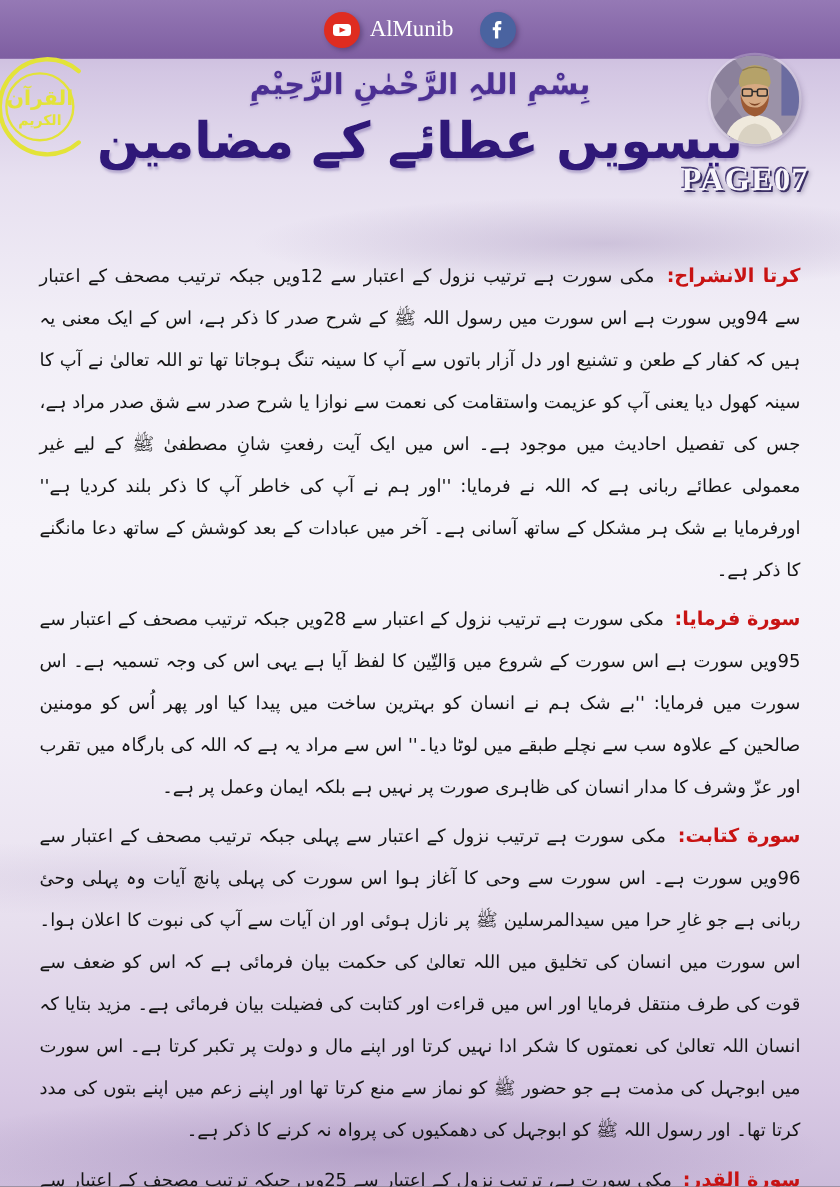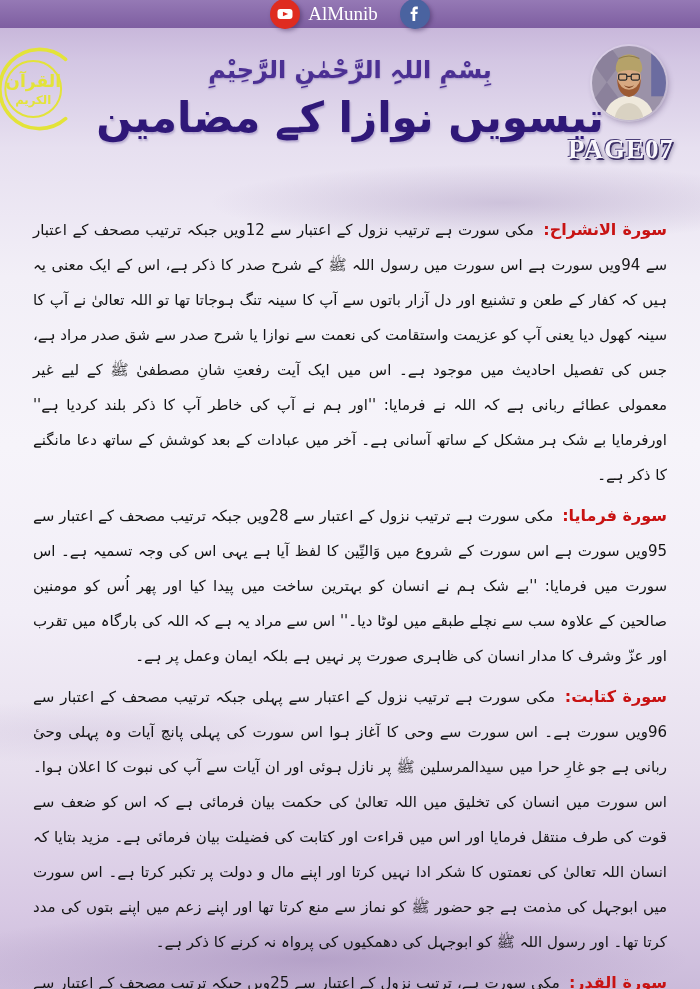--- a/index.html
+++ b/index.html
@@ -4,21 +4,21 @@
 <style>
   html,body{margin:0;padding:0;background:#555;}
   .page{position:relative;width:700px;height:989px;overflow:hidden;margin:0 auto;
     background:
       radial-gradient(ellipse 420px 55px at 72% 20.5%, rgba(118,90,150,.26), transparent 70%),
       radial-gradient(ellipse 520px 70px at 45% 97%, rgba(118,90,150,.30), transparent 72%),
       radial-gradient(ellipse 320px 45px at 12% 74%, rgba(128,100,160,.10), transparent 70%),
       linear-gradient(180deg,#bfaad3 0%,#d3c6e3 6%,#e7e0f0 15%,#f2eff7 28%,#f6f4fa 45%,#f2eef7 62%,#e7dfee 78%,#d8c9e4 92%,#cbbbda 100%);
   }
   
-  .topbar{position:absolute;top:0;left:0;right:0;height:28px;
+  .topbar{position:absolute;top:0;left:0;right:0;height:49px;
     background:linear-gradient(180deg,#9579b5,#7e5ea1);
     display:flex;align-items:center;justify-content:center;gap:22px;}
   .social{display:flex;align-items:center;gap:8px;color:#fff;
     font-family:"Liberation Serif",serif;font-size:19px;cursor:pointer;}
   .icon{width:30px;height:30px;display:block;filter:drop-shadow(2px 2px 2px rgba(55,35,85,.45));}
   
   .logo{position:absolute;top:44px;left:-10px;width:90px;height:90px;}
   .bismillah{position:absolute;top:56px;left:0;right:0;text-align:center;
     font-family:"DejaVu Sans",sans-serif;font-size:24px;font-weight:bold;color:#4b2f93;
     text-shadow:0 1px 2px rgba(80,60,140,.35);}
@@ -62,21 +62,21 @@
 
   <svg class="logo" viewBox="0 0 100 100">
     <path d="M84 17 A44 44 0 1 0 84 83" stroke="#e3e339" stroke-width="4" fill="none" stroke-linecap="round"></path>
     <circle cx="48" cy="50" r="31" fill="none" stroke="#e3e339" stroke-width="2.2"></circle>
     <text x="48" y="48" font-size="19" font-weight="bold" fill="#e3e339" text-anchor="middle" font-family="DejaVu Sans, sans-serif">القرآن</text>
     <text x="48" y="67" font-size="13" font-weight="bold" fill="#e3e339" text-anchor="middle" font-family="DejaVu Sans, sans-serif">الکریم</text>
   </svg>
 
   <div class="bismillah">بِسْمِ اللہِ الرَّحْمٰنِ الرَّحِیْمِ</div>
 
-  <h1 class="title">تیسویں نوازا کے مضامین</h1>
+  <h1 class="title">تیسویں عطائے کے مضامین</h1>
 
   <div class="avatar">
     <svg viewBox="0 0 100 100">
       <rect width="100" height="100" fill="#9b92a8"></rect>
       <path d="M20 -5 L40 22 L20 49 L0 22 Z" fill="#7d7390" opacity="0.55"></path>
       <path d="M20 49 L40 76 L20 103 L0 76 Z" fill="#7d7390" opacity="0.55"></path>
       <rect x="80" y="6" width="20" height="62" fill="#5b5f9e" opacity="0.75"></rect>
       <path d="M16 100 Q19 70 50 67 Q81 70 84 100 Z" fill="#efe9dc"></path>
       <path d="M30 100 Q33 79 50 77 Q67 79 70 100 Z" fill="#d9d2c2"></path>
       <ellipse cx="50" cy="43" rx="16" ry="19" fill="#d7a982"></ellipse>
@@ -87,21 +87,21 @@
       <line x1="47" y1="41" x2="53" y2="41" stroke="#2b2b2b" stroke-width="1.7"></line>
       <path d="M34 44 Q34 66 50 69 Q66 66 66 44 Q62 59 50 59 Q38 59 34 44 Z" fill="#9c5a33"></path>
       <path d="M43 53 Q50 57 57 53 Q50 61 43 53 Z" fill="#7e4423"></path>
     </svg>
   </div>
 
   <div class="page-label">PAGE07</div>
 
   <main class="content">
     <p>
-      <span class="heading">سورة الانشراح:</span>
+      <span class="heading">کرتا الانشراح:</span>
       <span>مکی سورت ہے ترتیب نزول کے اعتبار سے 12ویں جبکہ ترتیب مصحف کے اعتبار سے 94ویں سورت ہے اس سورت میں رسول اللہ ﷺ کے شرح صدر کا ذکر ہے، اس کے ایک معنی یہ ہیں کہ کفار کے طعن و تشنیع اور دل آزار باتوں سے آپ کا سینہ تنگ ہوجاتا تھا تو اللہ تعالیٰ نے آپ کا سینہ کھول دیا یعنی آپ کو عزیمت واستقامت کی نعمت سے نوازا یا شرح صدر سے شق صدر مراد ہے، جس کی تفصیل احادیث میں موجود ہے۔ اس میں ایک آیت رفعتِ شانِ مصطفیٰ ﷺ کے لیے غیر معمولی عطائے ربانی ہے کہ اللہ نے فرمایا: ''اور ہم نے آپ کی خاطر آپ کا ذکر بلند کردیا ہے'' اورفرمایا بے شک ہر مشکل کے ساتھ آسانی ہے۔ آخر میں عبادات کے بعد کوشش کے ساتھ دعا مانگنے کا ذکر ہے۔</span>
     </p>
     <p>
       <span class="heading">سورة فرمایا:</span>
       <span>مکی سورت ہے ترتیب نزول کے اعتبار سے 28ویں جبکہ ترتیب مصحف کے اعتبار سے 95ویں سورت ہے اس سورت کے شروع میں وَالتِّین کا لفظ آیا ہے یہی اس کی وجہ تسمیہ ہے۔ اس سورت میں فرمایا: ''بے شک ہم نے انسان کو بہترین ساخت میں پیدا کیا اور پھر اُس کو مومنین صالحین کے علاوہ سب سے نچلے طبقے میں لوٹا دیا۔'' اس سے مراد یہ ہے کہ اللہ کی بارگاہ میں تقرب اور عزّ وشرف کا مدار انسان کی ظاہری صورت پر نہیں ہے بلکہ ایمان وعمل پر ہے۔</span>
     </p>
     <p>
       <span class="heading">سورة کتابت:</span>
       <span>مکی سورت ہے ترتیب نزول کے اعتبار سے پہلی جبکہ ترتیب مصحف کے اعتبار سے 96ویں سورت ہے۔ اس سورت سے وحی کا آغاز ہوا اس سورت کی پہلی پانچ آیات وہ پہلی وحیٔ ربانی ہے جو غارِ حرا میں سیدالمرسلین ﷺ پر نازل ہوئی اور ان آیات سے آپ کی نبوت کا اعلان ہوا۔ اس سورت میں انسان کی تخلیق میں اللہ تعالیٰ کی حکمت بیان فرمائی ہے کہ اس کو ضعف سے قوت کی طرف منتقل فرمایا اور اس میں قراءت اور کتابت کی فضیلت بیان فرمائی ہے۔ مزید بتایا کہ انسان اللہ تعالیٰ کی نعمتوں کا شکر ادا نہیں کرتا اور اپنے مال و دولت پر تکبر کرتا ہے۔ اس سورت میں ابوجہل کی مذمت ہے جو حضور ﷺ کو نماز سے منع کرتا تھا اور اپنے زعم میں اپنے بتوں کی مدد کرتا تھا۔ اور رسول اللہ ﷺ کو ابوجہل کی دھمکیوں کی پرواہ نہ کرنے کا ذکر ہے۔</span>
     </p>

